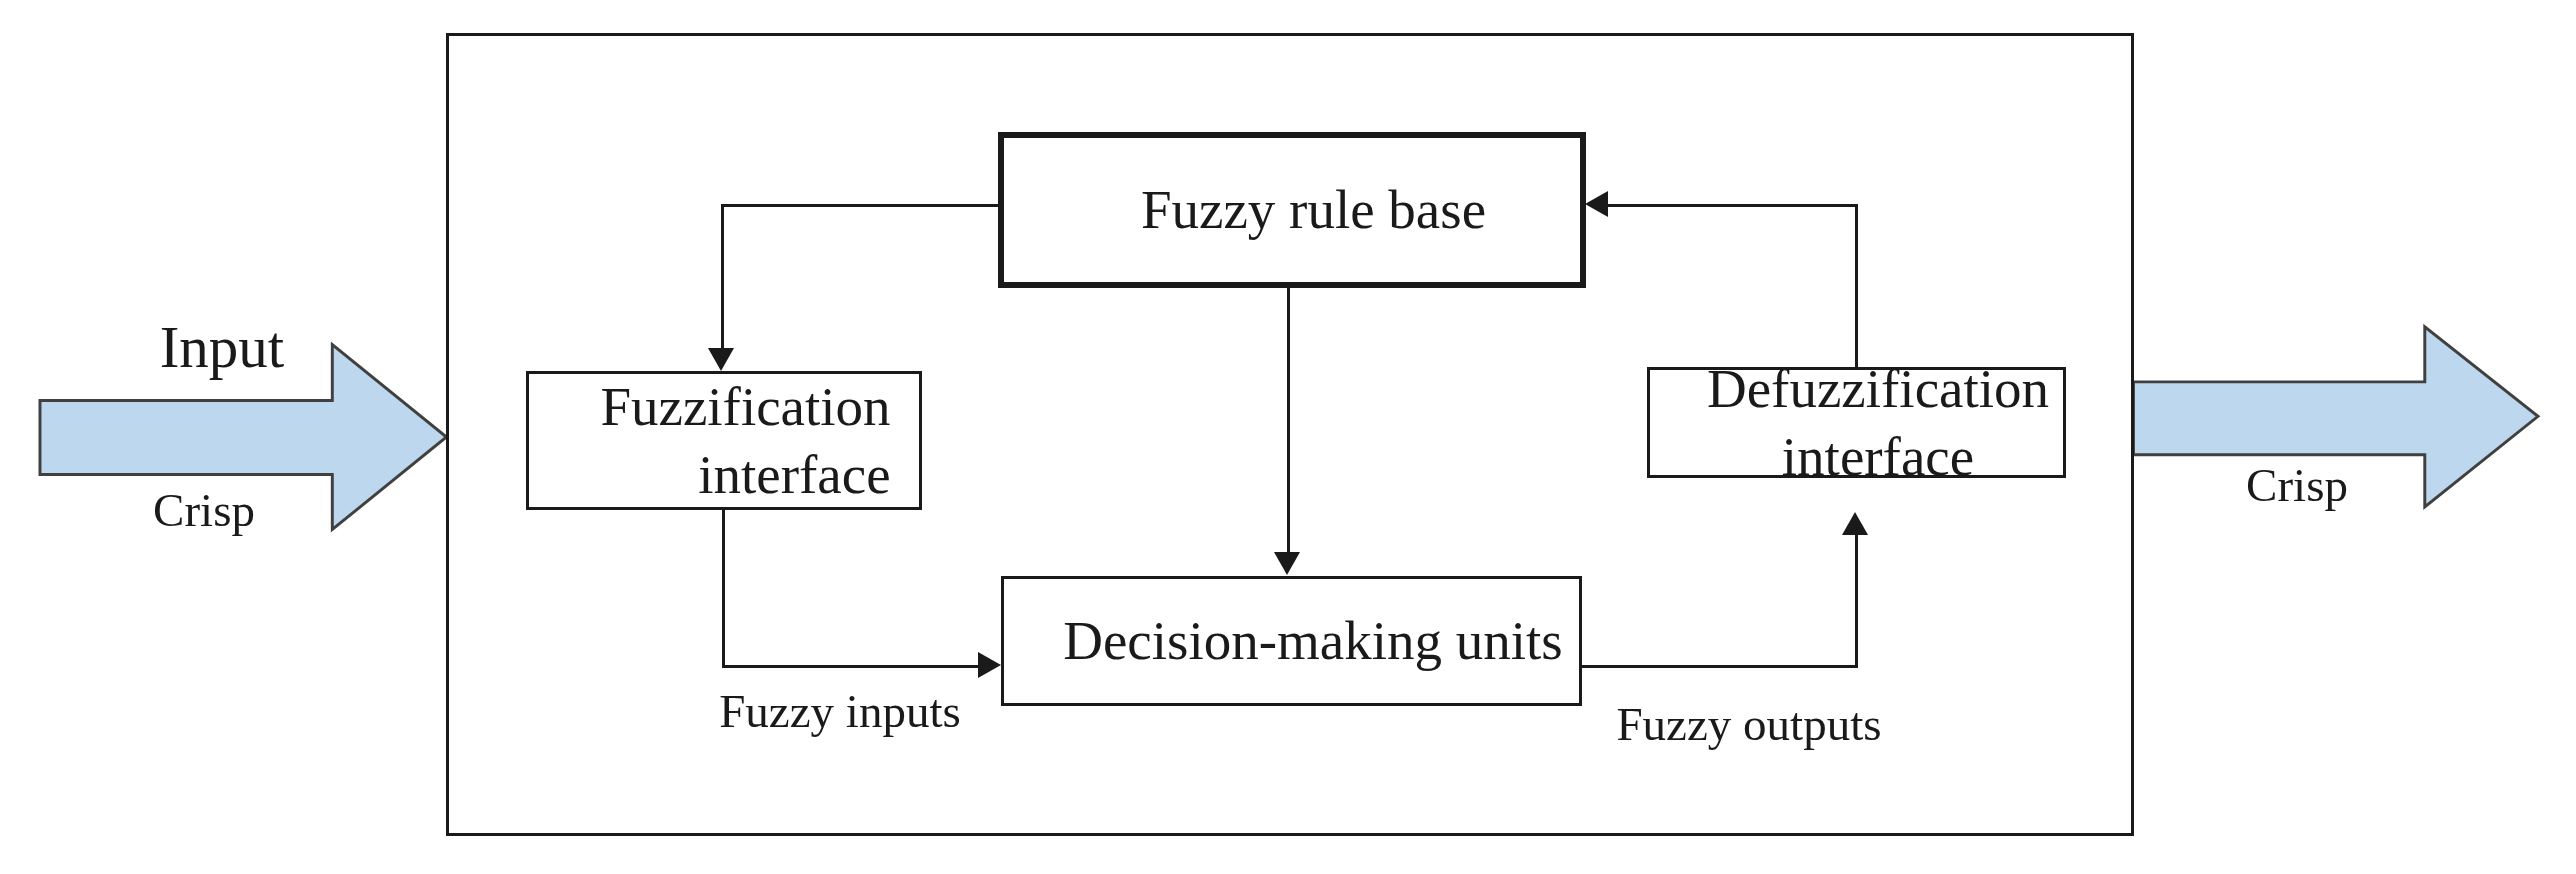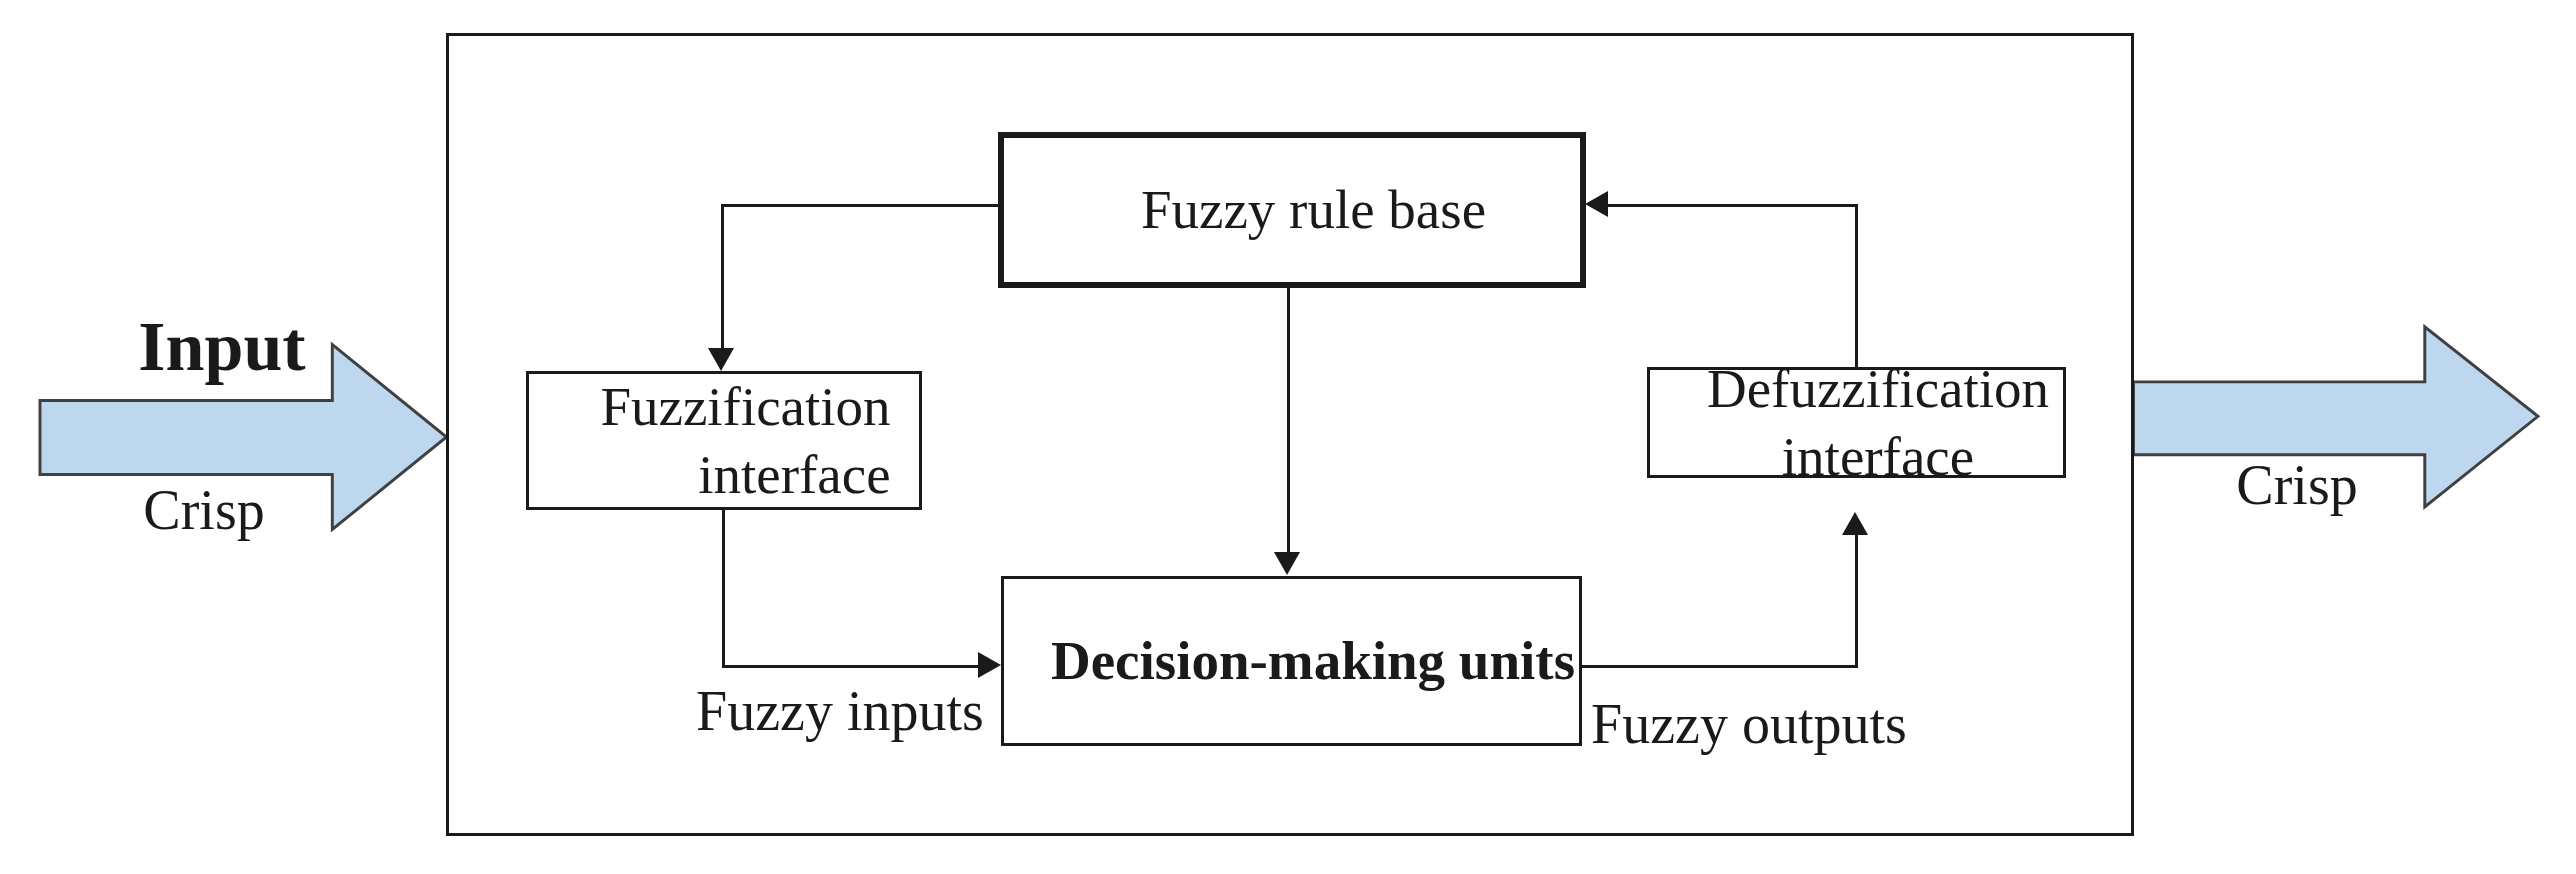--- a/index.html
+++ b/index.html
@@ -34,36 +34,36 @@
   .outer-box{
     position:absolute;
     box-sizing:border-box;
     border:3px solid var(--line);
     left:446px;top:32.5px;width:1688px;height:803px;
     background:transparent;
   }
   .rule-base{left:998px;top:132px;width:588px;height:156px;border-width:6.9px;}
   .fuzzification{left:526px;top:371px;width:396px;height:139px;text-align:right;}
   .defuzzification{left:1647px;top:367px;width:419px;height:111px;}
-  .decision{left:1001px;top:576px;width:581px;height:170px;font-weight:bold;}
+  .decision{left:1001px;top:576px;width:581px;height:130px;}
 
   .line{position:absolute;background:var(--line);}
   .arrowhead{position:absolute;width:0;height:0;}
   .ah-down{border-left:13.8px solid transparent;border-right:13.8px solid transparent;border-top:23.6px solid var(--line);}
   .ah-up{border-left:13.8px solid transparent;border-right:13.8px solid transparent;border-bottom:23.6px solid var(--line);}
   .ah-right{border-top:13.8px solid transparent;border-bottom:13.8px solid transparent;border-left:23.6px solid var(--line);}
   .ah-left{border-top:13.8px solid transparent;border-bottom:13.8px solid transparent;border-right:23.6px solid var(--line);}
 
   .label{
     position:absolute;
     transform:translate(-50%,-50%);
     white-space:nowrap;
-    font-size:56px;
+    font-size:47px;
   }
-  .flow-label{font-size:70px;font-weight:bold;}
+  .flow-label{font-size:59px;font-weight:normal;}
   .big-arrows{position:absolute;left:0;top:0;width:2576px;height:874px;}
   .big-arrow{fill:var(--arrow-fill);stroke:var(--arrow-stroke);stroke-width:3;stroke-linejoin:miter;}
 </style>
 </head>
 <body>
 
 <div class="stage">
 
   <svg class="big-arrows" viewBox="0 0 2616 888" xmlns="http://www.w3.org/2000/svg">
     <polygon class="big-arrow" points="40,407 337,407 337,350 453,444 337,538 337,482 40,482"></polygon>

